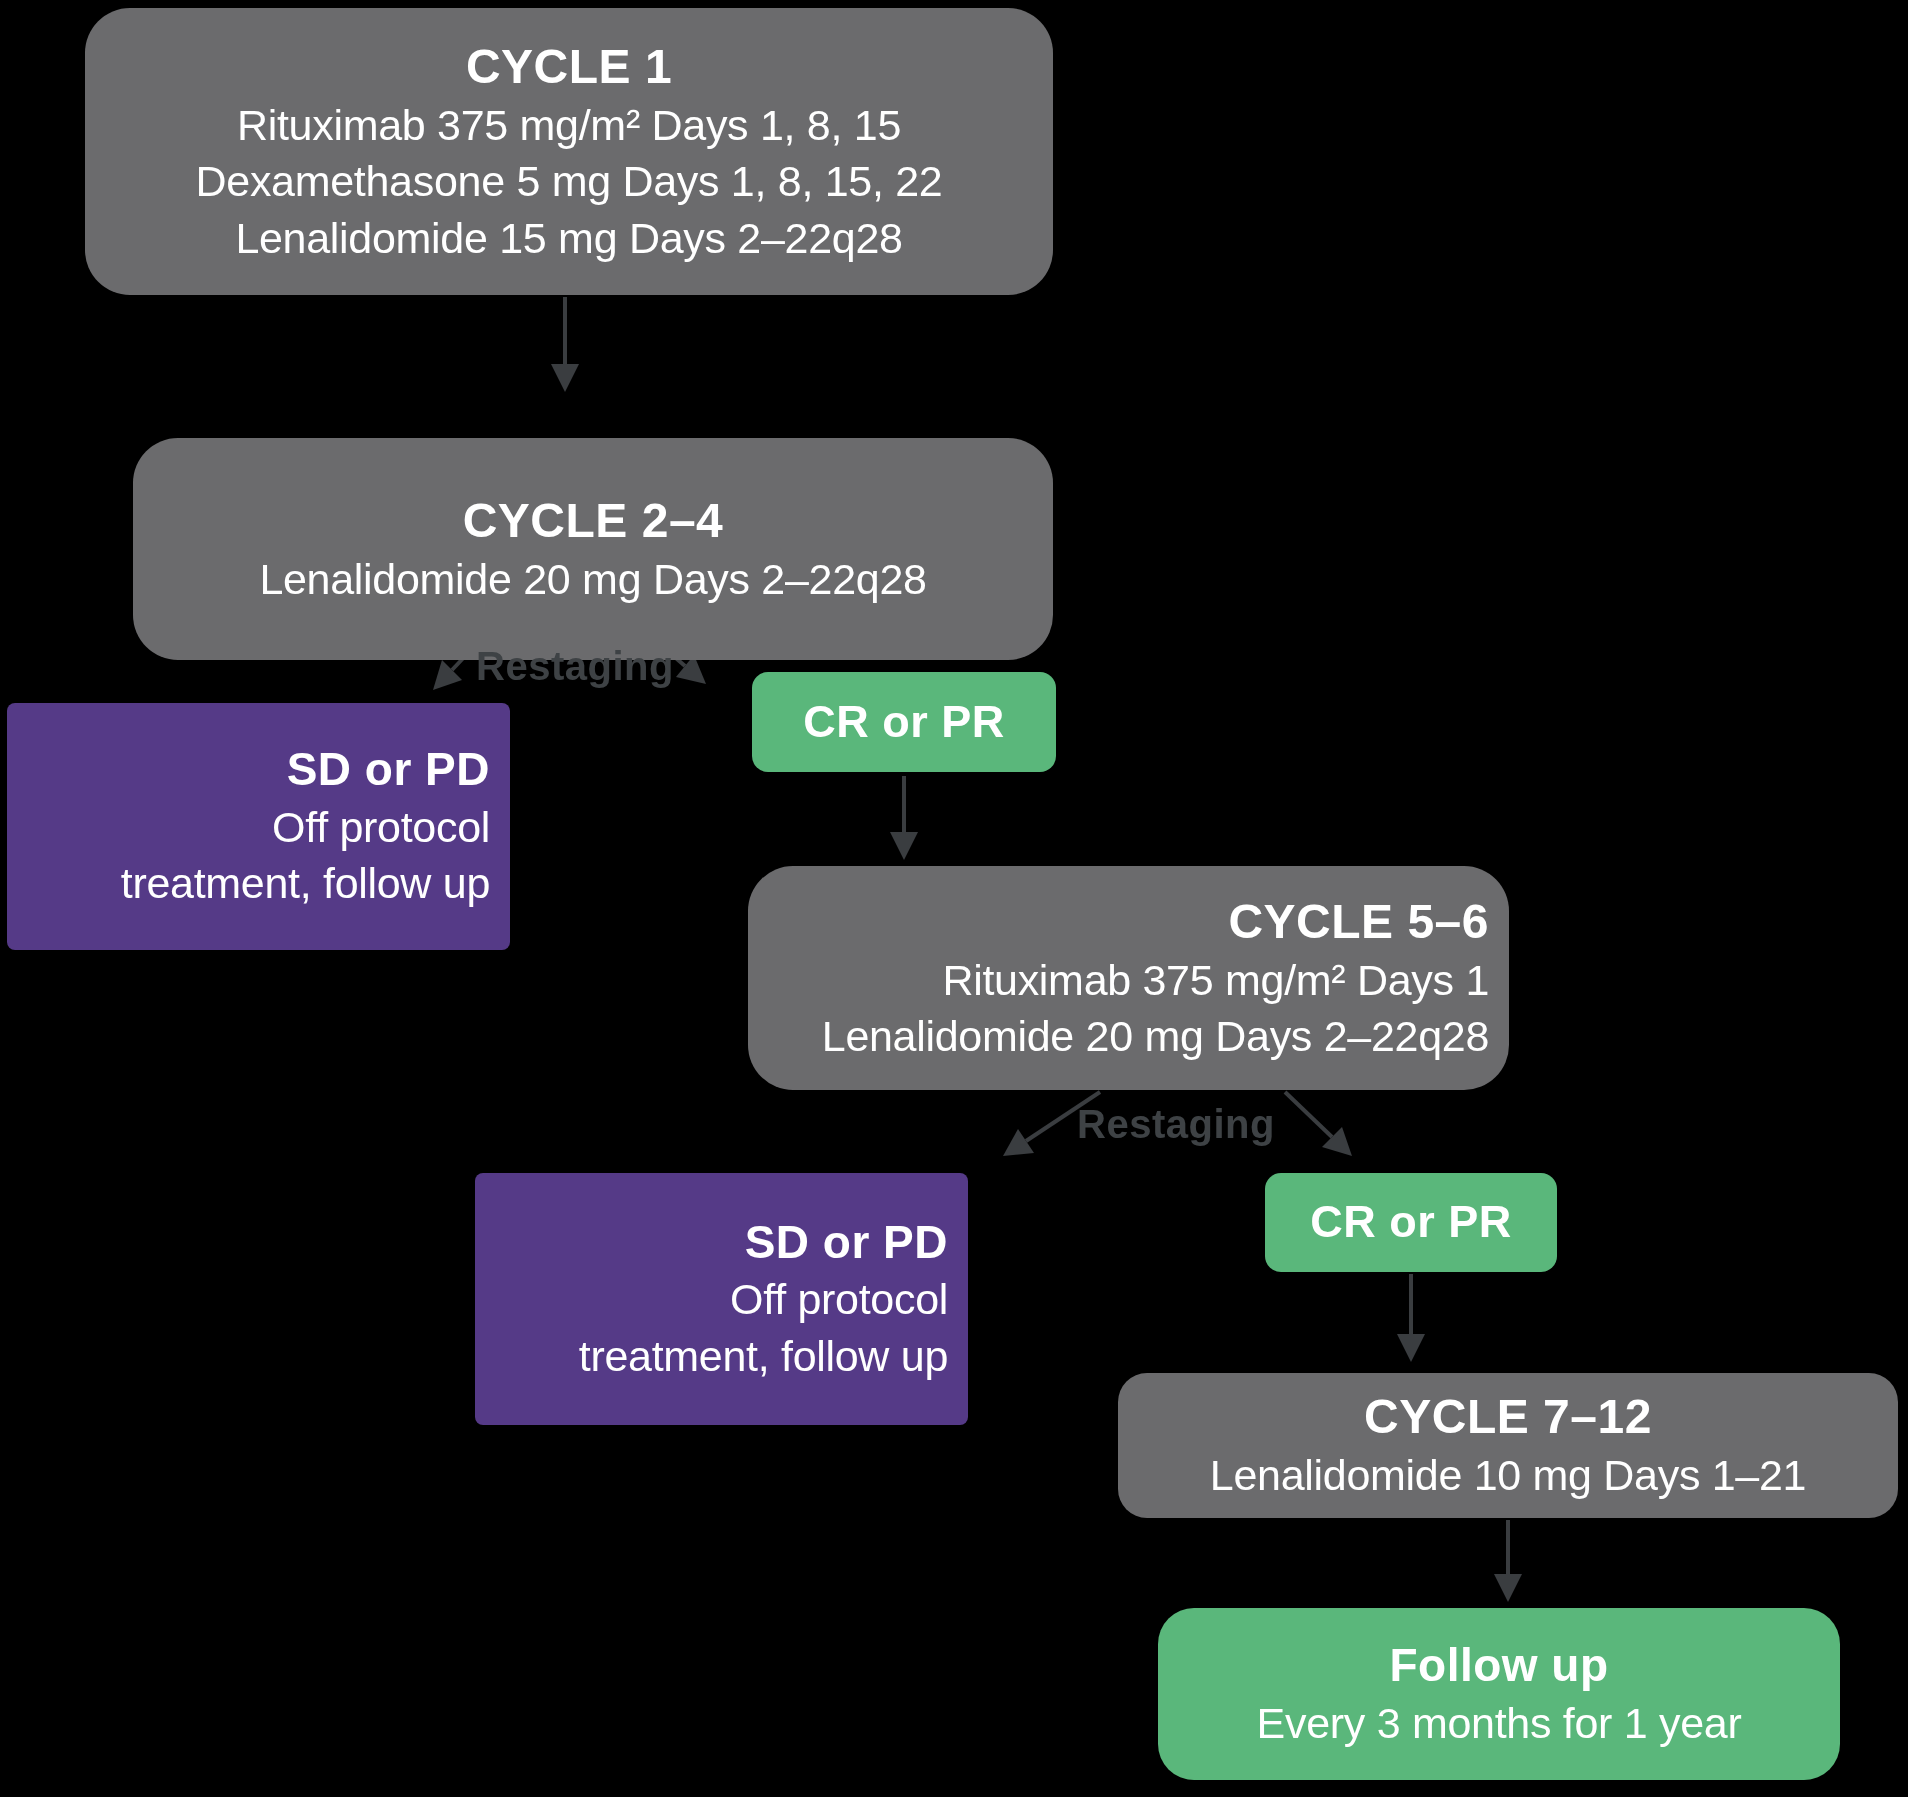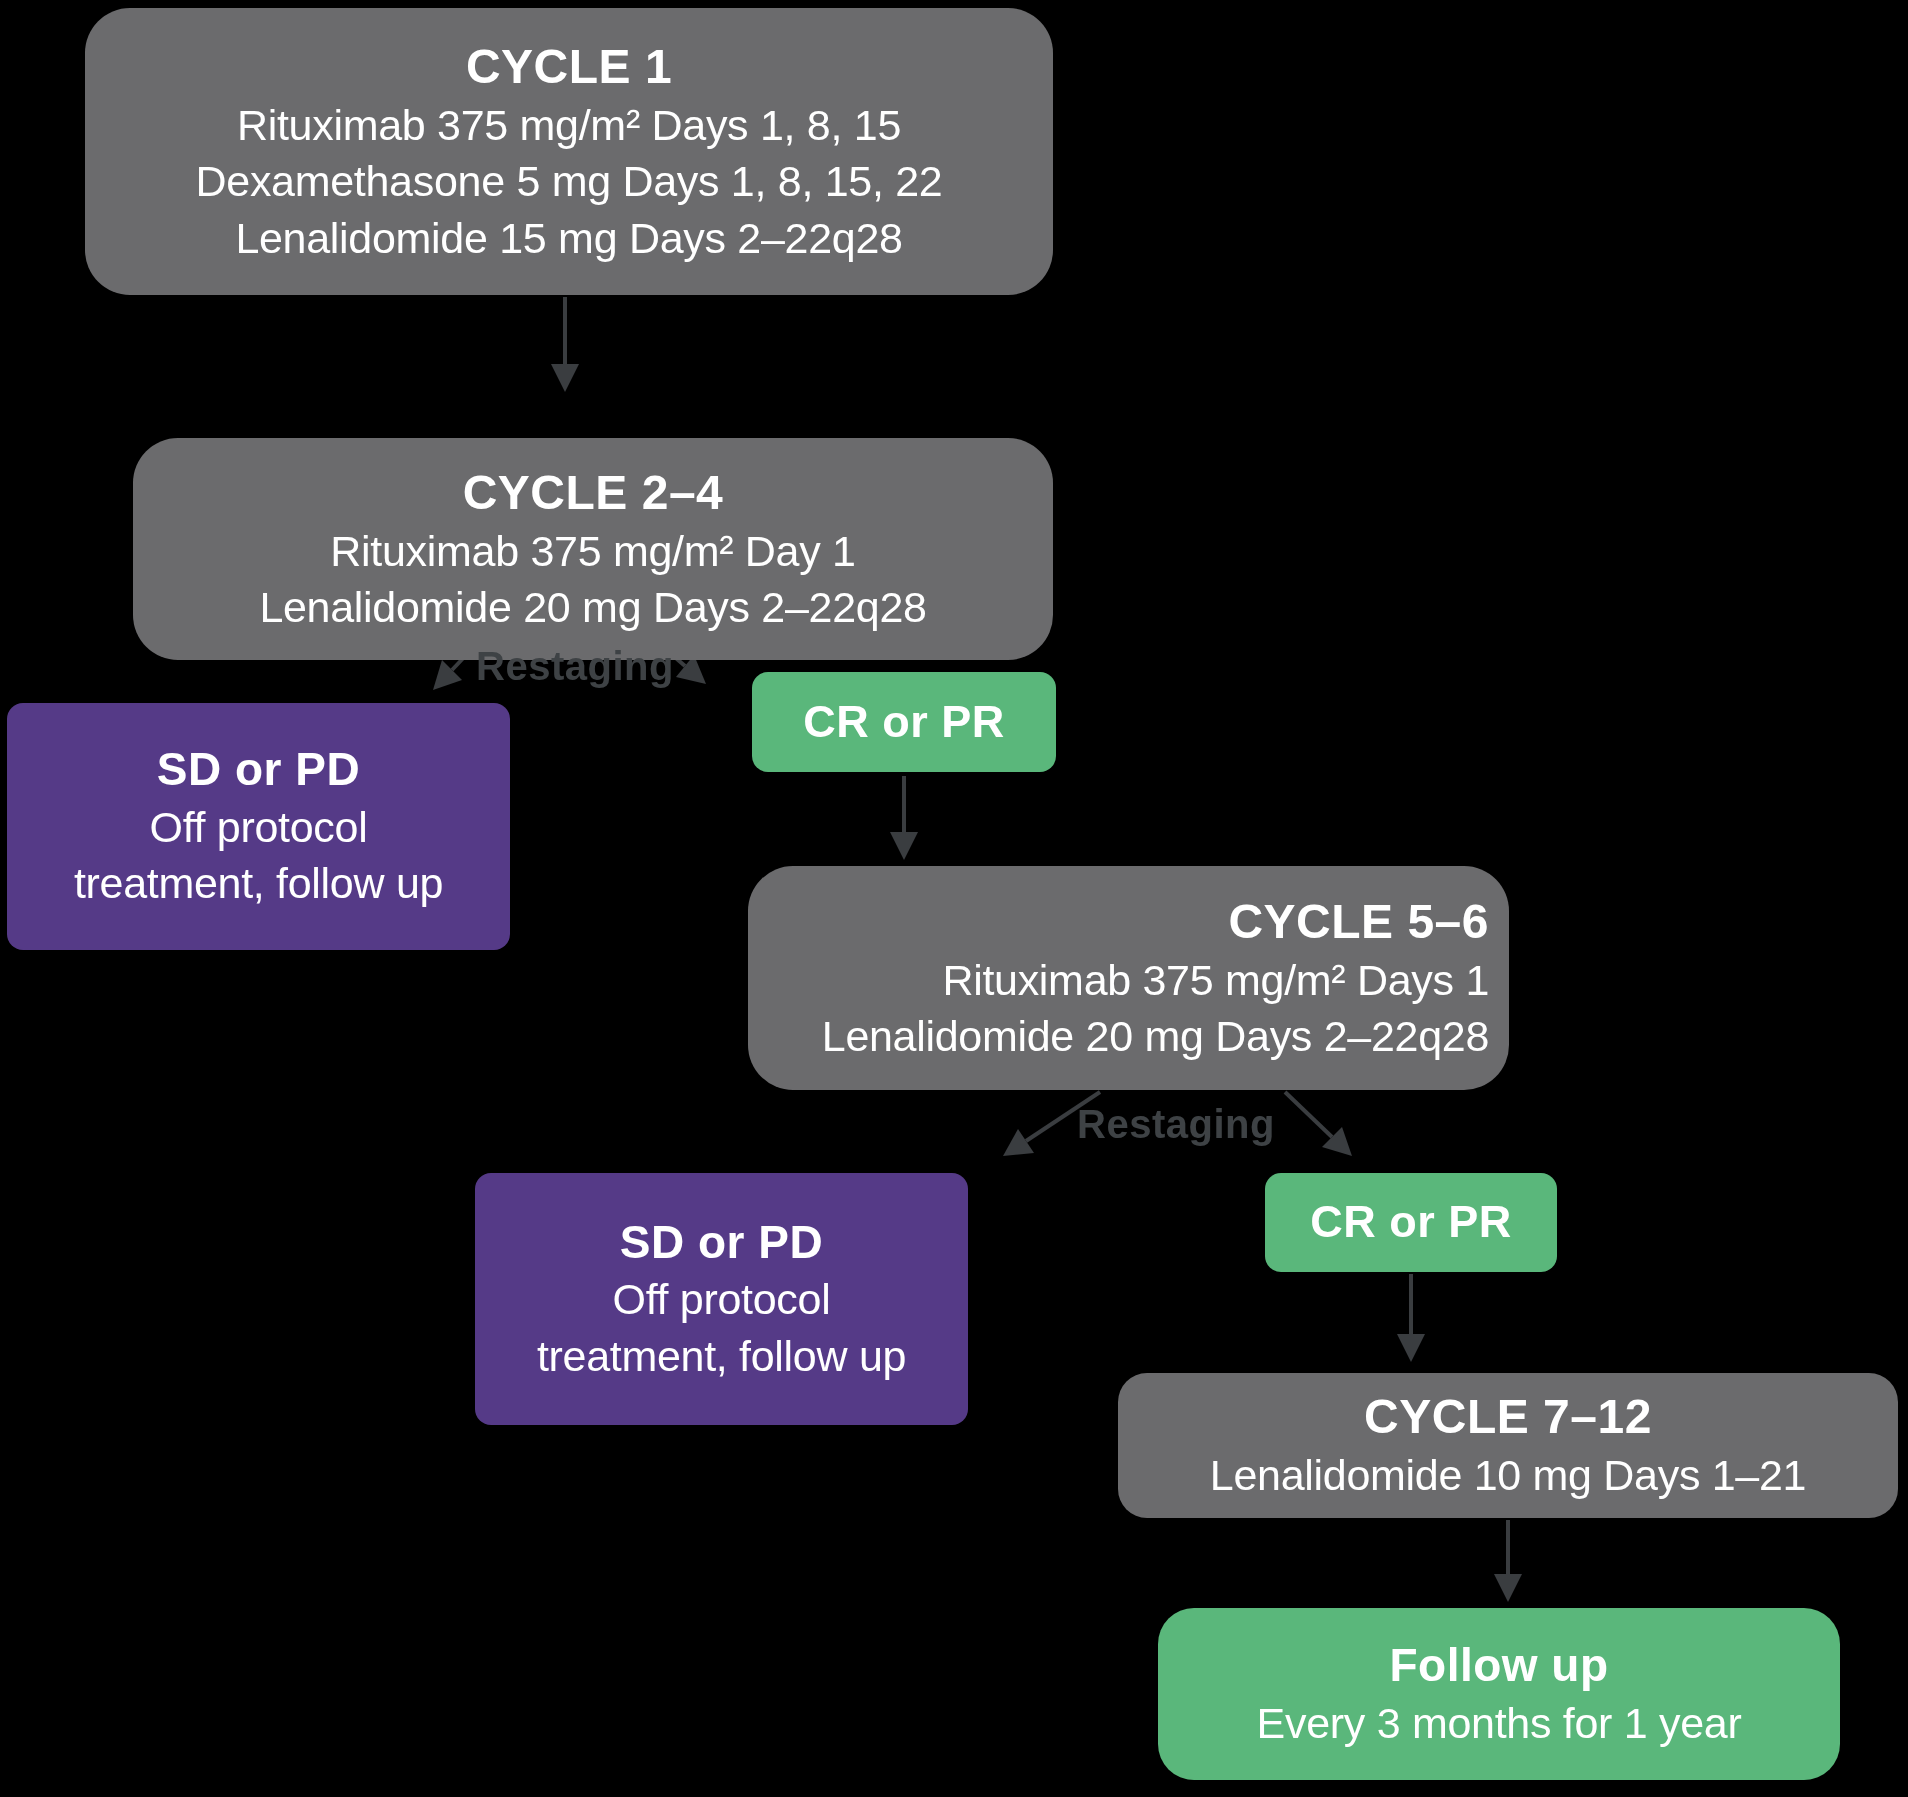--- a/index.html
+++ b/index.html
@@ -32,21 +32,21 @@
   }
   .small .node-title { font-size: 45px; }
   .node-line {
     font-weight: 400;
     font-size: 43px;
     line-height: 1.31;
     letter-spacing: -0.3px;
     white-space: nowrap;
   }
   .gray   { border-radius: 45px; }
-  .purple { border-radius: 16px; }
+  .purple { border-radius: 8px; align-items: flex-end; }
   .green  { border-radius: 16px; }
   .green.big { border-radius: 36px; }
   .restaging-label {
     position: absolute;
     font-weight: 700;
     font-size: 40px;
     text-align: center;
     width: 320px;
     letter-spacing: 0.5px;
   }
@@ -107,21 +107,20 @@
 
   <div class="node gray" style="left: 85px; top: 8px; width: 968px; height: 287px; background: rgb(107, 107, 109);">
     <div class="node-title">CYCLE 1</div>
     <div class="node-line">Rituximab 375 mg/m² Days 1, 8, 15</div>
     <div class="node-line">Dexamethasone 5 mg Days 1, 8, 15, 22</div>
     <div class="node-line">Lenalidomide 15 mg Days 2–22q28</div>
   </div>
 
   <div class="node gray" style="left: 133px; top: 390px; width: 920px; height: 222px; background: rgb(107, 107, 109); margin-top: 48px;">
     <div class="node-title">CYCLE 2–4</div>
-    <div class="node-line">Rituximab 375 mg/m² Day 1</div>
     <div class="node-line">Lenalidomide 20 mg Days 2–22q28</div>
   </div>
 
   <div class="restaging-label" style="left: 415px; top: 644px; color: rgb(62, 66, 69);">Restaging</div>
 
   <div class="node purple" style="left: 7px; top: 703px; width: 503px; height: 247px; background: rgb(85, 58, 135);">
     <div class="node-title" style="font-size:46px;">SD or PD</div>
     <div class="node-line">Off protocol</div>
     <div class="node-line">treatment, follow up</div>
   </div>

